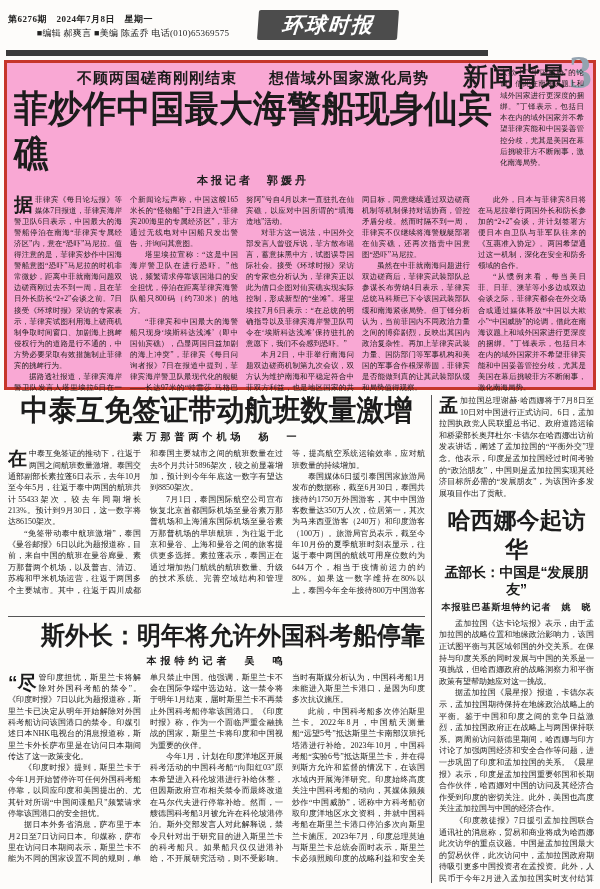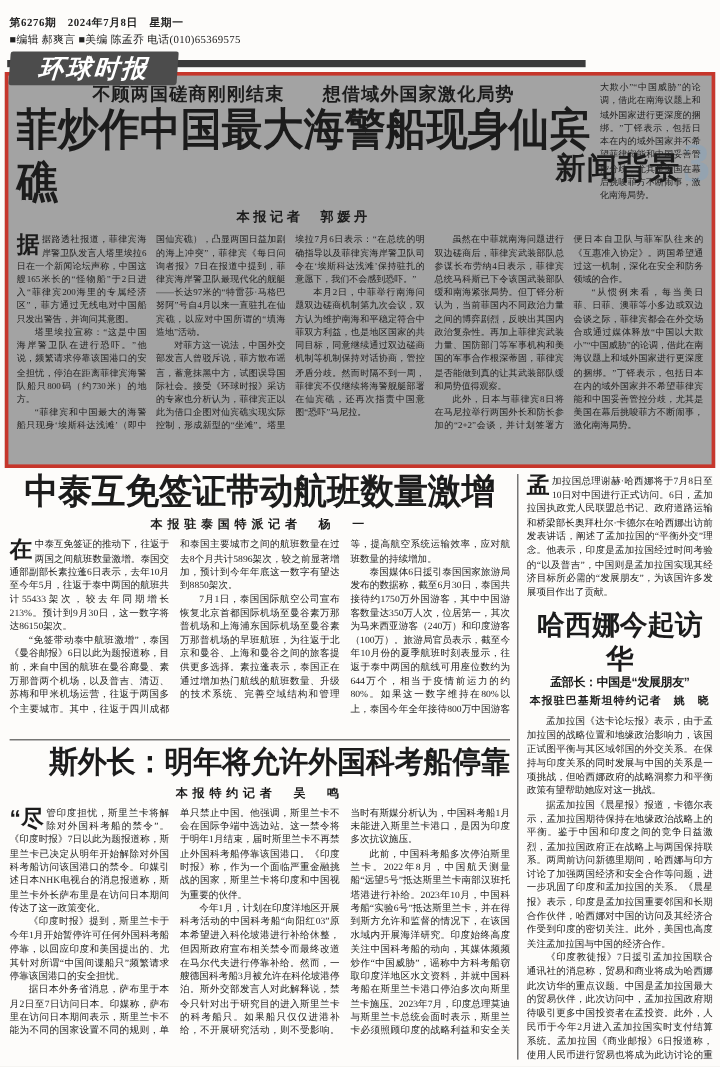--- a/index.html
+++ b/index.html
@@ -2,40 +2,40 @@
 <html><head>
 <meta charset="utf-8">
 <style>
   html,body{margin:0;padding:0;background:#e8e6e2;}
   .page{
     position:relative; width:600px; height:889px; margin:0 auto;
     background:#fdfcfa; color:#1c1c1c; overflow:hidden;
     font-family:"Liberation Serif","DejaVu Serif",serif;
   }
   
-  .masthead{display:flex; align-items:flex-start; padding:8px 6px 0 8px; height:40px;flex-direction:column;}
+  .masthead{display:flex; align-items:flex-start; padding:8px 6px 0 8px; height:40px;}
   .mast-left{width:250px; font-size:9px; line-height:1.6; color:#222; padding-top:4px;}
   .issue-line{font-weight:bold; letter-spacing:.5px;}
-  .editors-line{letter-spacing:.3px;}
+  .editors-line{letter-spacing:.3px;text-align:center;}
   .logo-box{
     width:140px; height:30px; background:#4c4c4c; color:#fff; margin-top:2px;
     display:flex; align-items:center; justify-content:center;
     font-size:21px; font-weight:900; font-style:italic; letter-spacing:2px;
     font-family:"Liberation Sans","DejaVu Sans",sans-serif;
     transform:skewX(-4deg); border-radius:2px;
   }
   .section-block{margin-left:auto; display:flex; align-items:center; padding-right:2px;margin-top:44px;}
   .section-title{font-size:25px; font-weight:900; letter-spacing:1px; margin-top:8px;
     font-family:"Liberation Serif","DejaVu Serif",serif;}
   .page-number{font-size:46px; font-weight:bold; color:#94a3b0; line-height:.9; margin-left:2px;
     font-family:"Liberation Serif","DejaVu Serif",serif;}
   .mast-rule{height:6px; background:#3b3b3b; margin:2px 112px 0 6px;}
   
   .lead-box{
-    margin:4px 4px 0 4px; border:3px solid #c6362b; background:#a3a3a3;
+    margin:4px 4px 0 4px; border:3px solid #c6362b; background:#f9a8d4;
     padding:4px 7px 5px 7px; height:330px; box-sizing:border-box;
   }
   .lead-top{display:flex; gap:8px;}
   .lead-head{width:478px;}
   .kicker{font-size:15px; font-weight:bold; text-align:center; letter-spacing:1px; white-space:pre;
     font-family:"Liberation Sans","DejaVu Sans",sans-serif; margin-top:2px;}
   .lead-headline{
     font-size:34px; font-weight:900; letter-spacing:0; line-height:1.2; text-align:justify; text-align-last:justify;
     font-family:"Liberation Sans","DejaVu Sans",sans-serif; transform:scaleY(1.08); margin-top:2px;
   }
@@ -73,21 +73,21 @@
   .sri-headline{font-size:24px;}
   .sri-body{height:200px;}
   
   .bd-lede{font-size:8px; line-height:1.45; text-align:justify;}
   .bd-lede p:first-of-type{text-indent:0;}
   .bd-headline{
     text-align:center; font-weight:900; margin:7px 0 2px 0; line-height:1.25;
     font-family:"Liberation Sans","DejaVu Sans",sans-serif;
   }
   .bd-h1{font-size:23px; display:block;}
-  .bd-h2{font-size:10px; display:block; letter-spacing:-.3px;}
+  .bd-h2{font-size:14px; display:block; letter-spacing:-.3px;}
   .bd-byline{font-size:9px; font-weight:bold; text-align:center; letter-spacing:1px; margin-bottom:4px;}
   .bd-body{font-size:8px; line-height:1.45; text-align:justify; overflow:hidden; height:290px;}
 </style>
 </head>
 <body>
 
 <div class="page">
 
   <header class="masthead">
     <div class="mast-left">
@@ -106,37 +106,38 @@
     <div class="lead-top">
       <div class="lead-head">
         <div class="kicker">不顾两国磋商刚刚结束　　想借域外国家激化局势</div>
         <div class="lead-headline">菲炒作中国最大海警船现身仙宾礁</div>
         <div class="lead-byline">本报记者　郭媛丹</div>
       </div>
       <div class="side-col">大欺小”“中国威胁”的论调，借此在南海议题上和域外国家进行更深度的捆绑。”丁铎表示，包括日本在内的域外国家并不希望菲律宾能和中国妥善管控分歧，尤其是美国在幕后挑唆菲方不断闹事，激化南海局势。</div>
     </div>
     <div class="lead-body">
       <span class="dropcap">据</span>
+    <p>菲律宾《每日论坛报》等媒体7日报道，菲律宾海岸警卫队6日表示，中国最大的海警船停泊在南海“菲律宾专属经济区”内，意在“恐吓”马尼拉。值得注意的是，菲律宾炒作中国海警船意图“恐吓”马尼拉的时机非常微妙，距离中菲就南海问题双边磋商刚过去不到一周，且在菲日外长防长“2+2”会谈之前。7日接受《环球时报》采访的专家表示，菲律宾试图利用海上磋商机制争取时间窗口、加剧海上挑衅侵权行为的道路是行不通的，中方势必要采取有效措施制止菲律宾的挑衅行为。</p>
         <p>据路透社报道，菲律宾海岸警卫队发言人塔里埃拉6日在一个新闻论坛声称，中国这艘165米长的“怪物船”于2日进入“菲律宾200海里的专属经济区”，菲方通过无线电对中国船只发出警告，并询问其意图。</p>
         <p>塔里埃拉宣称：“这是中国海岸警卫队在进行恐吓。”他说，频繁请求停靠该国港口的安全担忧，停泊在距离菲律宾海警队船只800码（约730米）的地方。</p>
         <p>“菲律宾和中国最大的海警船只现身‘埃斯科达浅滩’（即中国仙宾礁），凸显两国日益加剧的海上冲突”，菲律宾《每日问询者报》7日在报道中提到，菲律宾海岸警卫队最现代化的舰艇——长达97米的“特雷莎·马格巴努阿”号自4月以来一直驻扎在仙宾礁，以应对中国所谓的“填海造地”活动。</p>
         <p>对菲方这一说法，中国外交部发言人曾驳斥说，菲方散布谣言，蓄意抹黑中方，试图误导国际社会。接受《环球时报》采访的专家也分析认为，菲律宾正以此为借口企图对仙宾礁实现实际控制，形成新型的“坐滩”。塔里埃拉7月6日表示：“在总统的明确指导以及菲律宾海岸警卫队司令在‘埃斯科达浅滩’保持驻扎的意愿下，我们不会感到恐吓。”</p>
         <p>本月2日，中菲举行南海问题双边磋商机制第九次会议，双方认为维护南海和平稳定符合中菲双方利益，也是地区国家的共同目标，同意继续通过双边磋商机制等机制保持对话协商，管控矛盾分歧。然而时隔不到一周，菲律宾不仅继续将海警舰艇部署在仙宾礁，还再次指责中国意图“恐吓”马尼拉。</p>
         <p>虽然在中菲就南海问题进行双边磋商后，菲律宾武装部队总参谋长布劳纳4日表示，菲律宾总统马科斯已下令该国武装部队缓和南海紧张局势。但丁铎分析认为，当前菲国内不同政治力量之间的博弈剧烈，反映出其国内政治复杂性。再加上菲律宾武装力量、国防部门等军事机构和美国的军事合作根深蒂固，菲律宾是否能做到真的让其武装部队缓和局势值得观察。</p>
         <p>此外，日本与菲律宾8日将在马尼拉举行两国外长和防长参加的“2+2”会谈，并计划签署方便日本自卫队与菲军队往来的《互惠准入协定》。两国希望通过这一机制，深化在安全和防务领域的合作。</p>
         <p>“从惯例来看，每当美日菲、日菲、澳菲等小多边或双边会谈之际，菲律宾都会在外交场合或通过媒体释放“中国以大欺小”“中国威胁”的论调，借此在南海议题上和域外国家进行更深度的捆绑。”丁铎表示，包括日本在内的域外国家并不希望菲律宾能和中国妥善管控分歧，尤其是美国在幕后挑唆菲方不断闹事，激化南海局势。</p>
       </div>
   </section>
 
   <div class="bottom">
     <div class="bottom-left">
 
       <article class="thai-article">
         <h2 class="sec-headline" style="margin:0;">中泰互免签证带动航班数量激增</h2>
-        <div class="sec-byline">本报驻泰国特派记者　杨　一</div>
+        <div class="sec-byline">素万那普两个机场　杨　一</div>
         <div class="thai-body">
           <span class="dropcap">在</span>
         <p>中泰互免签证的推动下，往返于两国之间航班数量激增。泰国交通部副部长素拉蓬6日表示，去年10月至今年5月，往返于泰中两国的航班共计55433架次，较去年同期增长213%。预计到9月30日，这一数字将达86150架次。</p>
             <p>“免签带动泰中航班激增”，泰国《曼谷邮报》6日以此为题报道称，目前，来自中国的航班在曼谷廊曼、素万那普两个机场，以及普吉、清迈、苏梅和甲米机场运营，往返于两国多个主要城市。其中，往返于四川成都和泰国主要城市之间的航班数量在过去8个月共计5896架次，较之前显著增加，预计到今年年底这一数字有望达到8850架次。</p>
             <p>7月1日，泰国国际航空公司宣布恢复北京首都国际机场至曼谷素万那普机场和上海浦东国际机场至曼谷素万那普机场的早班航班，为往返于北京和曼谷、上海和曼谷之间的旅客提供更多选择。素拉蓬表示，泰国正在通过增加热门航线的航班数量、升级的技术系统、完善空域结构和管理等，提高航空系统运输效率，应对航班数量的持续增加。</p>
             <p>泰国媒体6日援引泰国国家旅游局发布的数据称，截至6月30日，泰国共接待约1750万外国游客，其中中国游客数量达350万人次，位居第一，其次为马来西亚游客（240万）和印度游客（100万）。旅游局官员表示，截至今年10月份的夏季航班时刻表显示，往返于泰中两国的航线可用座位数约为644万个，相当于疫情前运力的约80%。如果这一数字维持在80%以上，泰国今年全年接待800万中国游客的目标有望实现。旅游局还鼓励中国航空公司开通更多直飞泰国二线城市的航线，如清莱、春武里府、素叻他尼府等，并将策划更多促销活动刺激旅游需求。</p>
           </div>
       </article>
 
       <article class="sri-article">
@@ -150,21 +151,21 @@
             <p>今年1月，计划在印度洋地区开展科考活动的中国科考船“向阳红03”原本希望进入科伦坡港进行补给休整，但因斯政府宣布相关禁令而最终改道在马尔代夫进行停靠补给。然而，一艘德国科考船3月被允许在科伦坡港停泊。斯外交部发言人对此解释说，禁令只针对出于研究目的进入斯里兰卡的科考船只。如果船只仅仅进港补给，不开展研究活动，则不受影响。当时有斯媒分析认为，中国科考船1月未能进入斯里兰卡港口，是因为印度多次抗议施压。</p>
             <p>此前，中国科考船多次停泊斯里兰卡。2022年8月，中国航天测量船“远望5号”抵达斯里兰卡南部汉班托塔港进行补给。2023年10月，中国科考船“实验6号”抵达斯里兰卡，并在得到斯方允许和监督的情况下，在该国水域内开展海洋研究。印度始终高度关注中国科考船的动向，其媒体频频炒作“中国威胁”，谣称中方科考船窃取印度洋地区水文资料，并就中国科考船在斯里兰卡港口停泊多次向斯里兰卡施压。2023年7月，印度总理莫迪与斯里兰卡总统会面时表示，斯里兰卡必须照顾印度的战略利益和安全关切。而在斯里兰卡被迫宣布暂停向任何国家的科考船开放港口后，印度方面继续跟踪并密切监视中国科考船在马尔代夫停靠的动向。</p>
           </div>
       </article>
 
     </div>
 
     <article class="bd-col">
       <div class="bd-lede">
         <span class="dropcap">孟</span>
-        <p style="display:inline; text-indent:0;">加拉国总理谢赫·哈西娜将于7月8日至10日对中国进行正式访问。6日，孟加拉国执政党人民联盟总书记、政府道路运输和桥梁部长奥拜杜尔·卡德尔在哈西娜出访前发表讲话，阐述了孟加拉国的“平衡外交”理念。他表示，印度是孟加拉国经过时间考验的“以及普吉”，中国则是孟加拉国实现其经济目标所必需的“发展朋友”，为该国许多发展项目作出了贡献。</p>
+        <p style="display:inline; text-indent:0;">加拉国总理谢赫·哈西娜将于7月8日至10日对中国进行正式访问。6日，孟加拉国执政党人民联盟总书记、政府道路运输和桥梁部长奥拜杜尔·卡德尔在哈西娜出访前发表讲话，阐述了孟加拉国的“平衡外交”理念。他表示，印度是孟加拉国经过时间考验的“政治朋友”，中国则是孟加拉国实现其经济目标所必需的“发展朋友”，为该国许多发展项目作出了贡献。</p>
       </div>
       <div class="bd-headline">
         <span class="bd-h1">哈西娜今起访华</span>
         <span class="bd-h2">孟部长：中国是“发展朋友”</span>
       </div>
       <div class="bd-byline">本报驻巴基斯坦特约记者　姚　晓</div>
       <div class="bd-body">
           <p>孟加拉国《达卡论坛报》表示，由于孟加拉国的战略位置和地缘政治影响力，该国正试图平衡与其区域邻国的外交关系。在保持与印度关系的同时发展与中国的关系是一项挑战，但哈西娜政府的战略洞察力和平衡政策有望帮助她应对这一挑战。</p>
           <p>据孟加拉国《晨星报》报道，卡德尔表示，孟加拉国期待保持在地缘政治战略上的平衡。鉴于中国和印度之间的竞争日益激烈，孟加拉国政府正在战略上与两国保持联系。两周前访问新德里期间，哈西娜与印方讨论了加强两国经济和安全合作等问题，进一步巩固了印度和孟加拉国的关系。《晨星报》表示，印度是孟加拉国重要邻国和长期合作伙伴，哈西娜对中国的访问及其经济合作受到印度的密切关注。此外，美国也高度关注孟加拉国与中国的经济合作。</p>
           <p>《印度教徒报》7日援引孟加拉国联合通讯社的消息称，贸易和商业将成为哈西娜此次访华的重点议题。中国是孟加拉国最大的贸易伙伴，此次访问中，孟加拉国政府期待吸引更多中国投资者在孟投资。此外，人民币于今年2月进入孟加拉国实时支付结算系统。孟加拉国《商业邮报》6日报道称，使用人民币进行贸易也将成为此访讨论的重要议题之一。孟加拉国服装制造商和出口商协会执行主席哈特姆表示：“中国将引领未来全球贸易，并迅速成为未来的商业中心。为此，商界人士很高兴看到用人民币进行贸易将成为总理访华期间讨论的重要问题之一。”▲</p>

